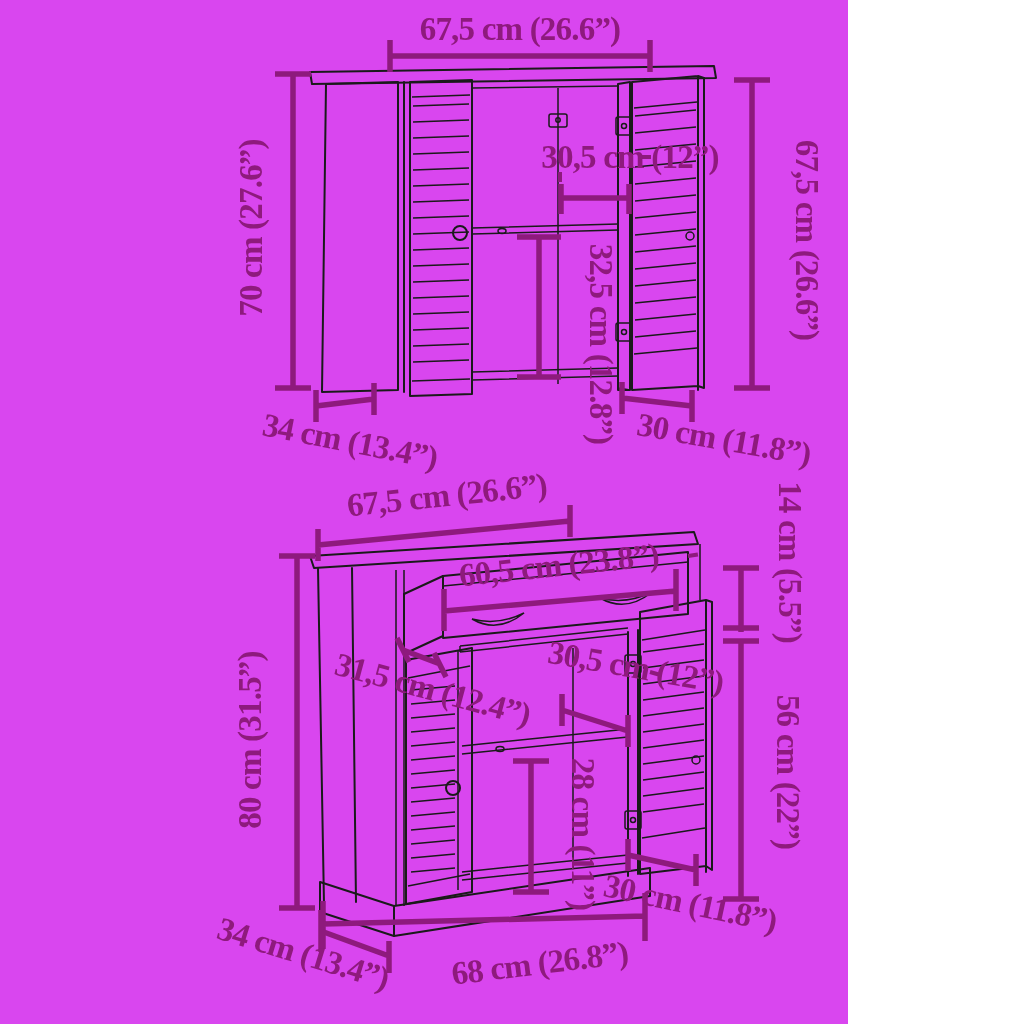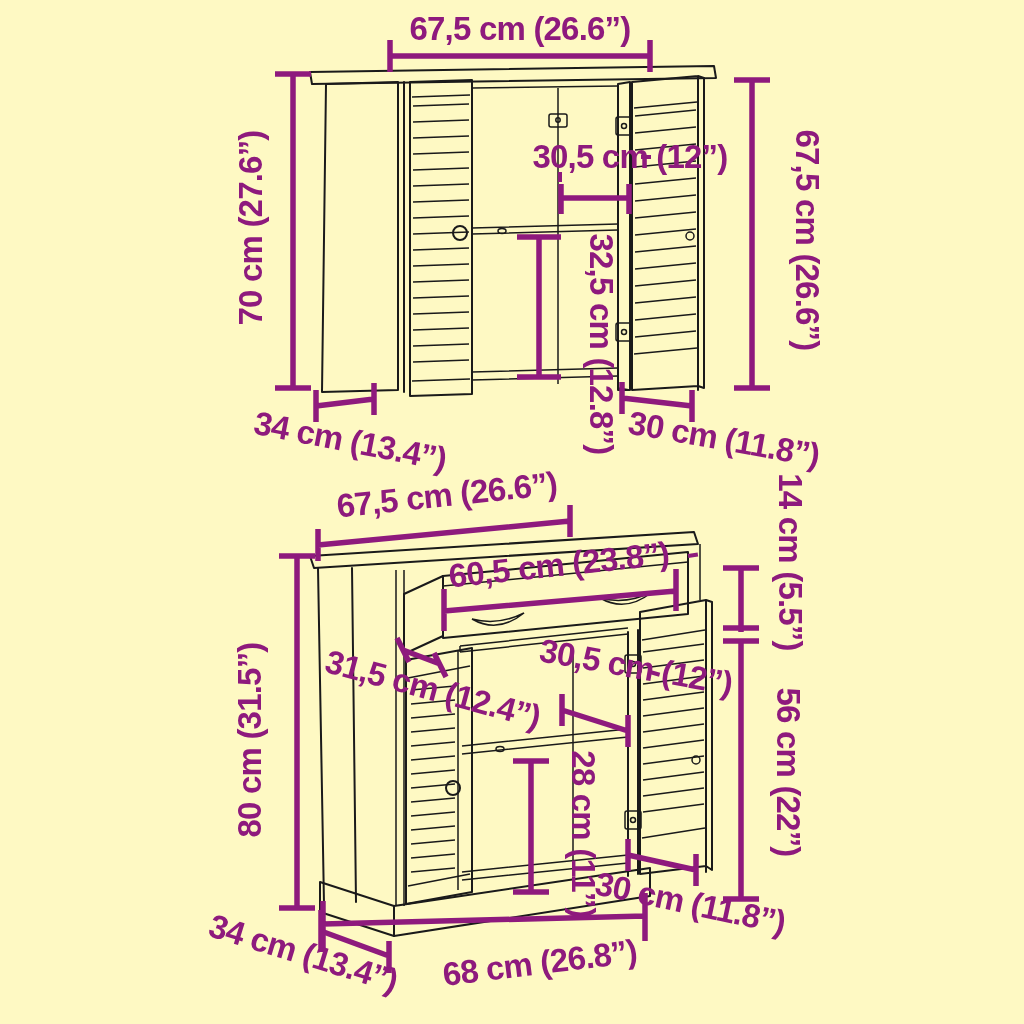--- a/index.html
+++ b/index.html
@@ -1,17 +1,17 @@
 <!DOCTYPE html>
 <html><head>
 <meta charset="utf-8">
 <style>
   html,body{margin:0;padding:0;background:#ffffff;}
-  .stage{position:relative;width:1024px;height:1024px;background:#fef9c3;overflow:hidden;
-         font-family:Liberation Sans, sans-serif;}
+  .stage{position:relative;width:848px;height:1024px;background:#d946ef;overflow:hidden;
+         font-family:Liberation Serif, serif;}
   svg{display:block;width:1024px;height:1024px;}
   .art{stroke:#1a1a1a;stroke-width:2;fill:none;stroke-linecap:round;stroke-linejoin:round;}
   .art-thin{stroke:#1a1a1a;stroke-width:1.5;fill:none;}
   .dimline{stroke:#8E1A7D;stroke-width:5.5;fill:none;stroke-linecap:butt;}
   .dimdash{stroke:#8E1A7D;stroke-width:4;fill:none;stroke-dasharray:10 9;}
   .dim{fill:#8E1A7D;font-size:33px;font-weight:700;letter-spacing:-0.8px;}
 </style>
 </head>
 <body>
 

